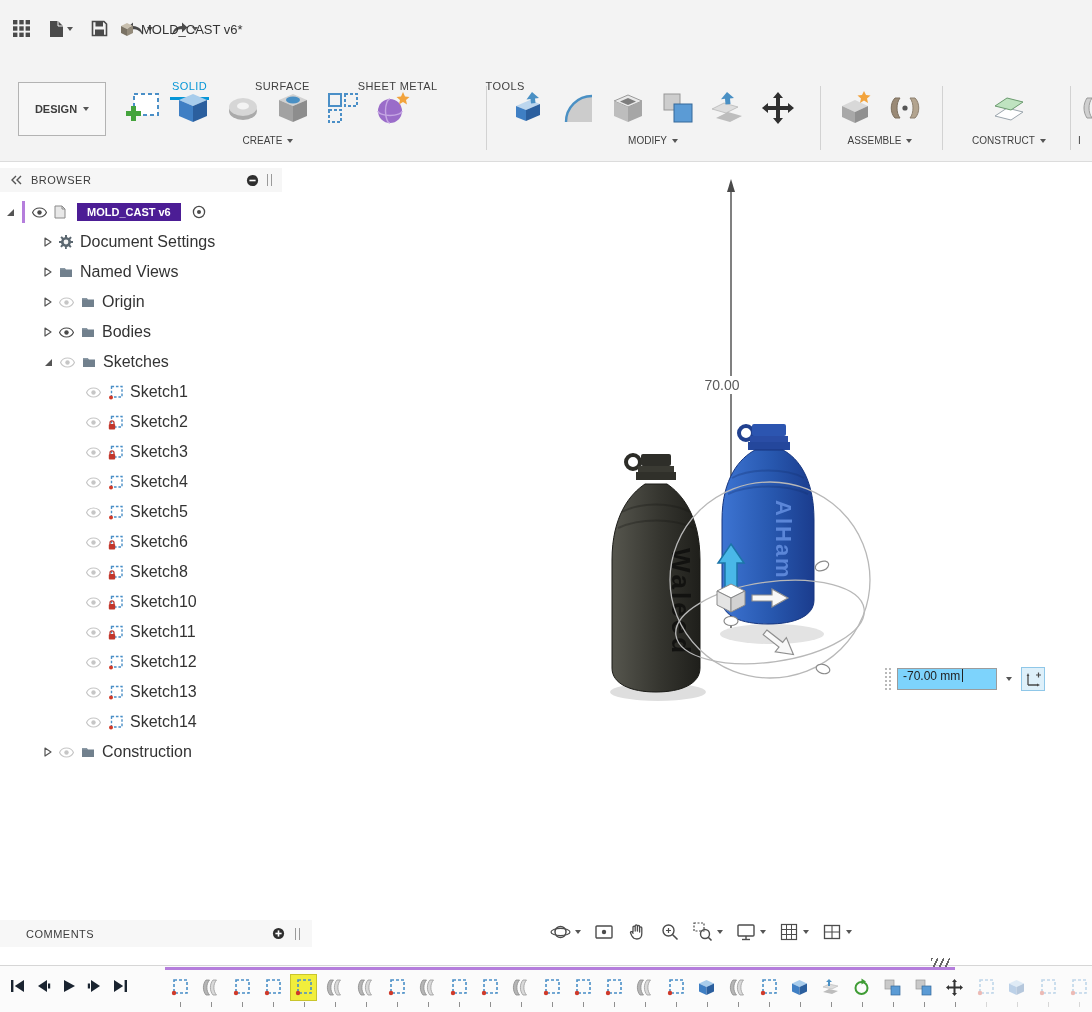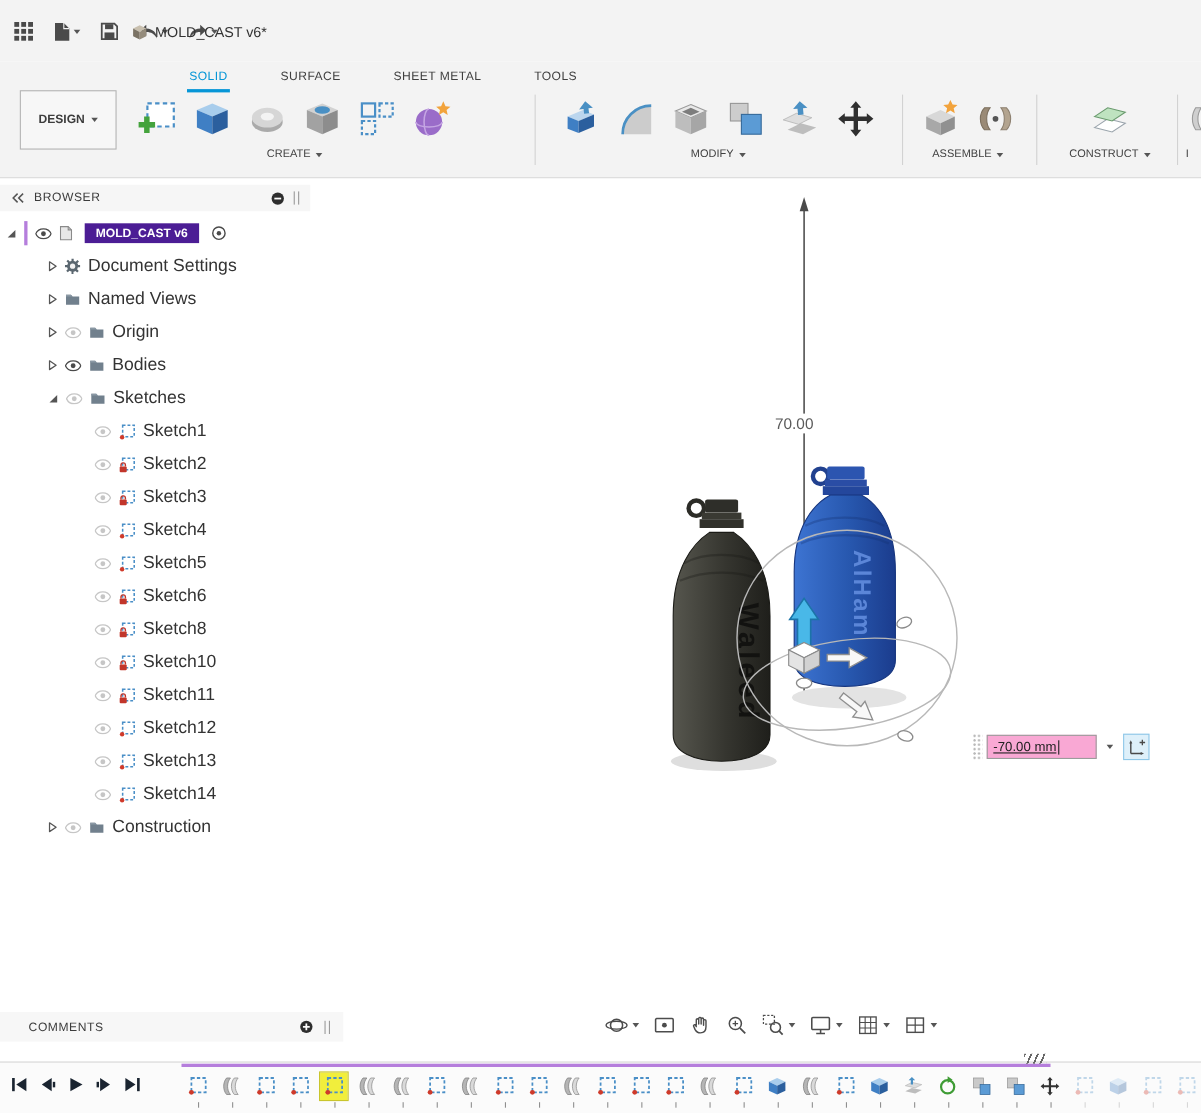--- a/index.html
+++ b/index.html
@@ -15,21 +15,21 @@
   .doc-title { position:absolute; left:0; right:0; top:22px; display:flex; }
   .doc-title-inner { display:flex; align-items:center; gap:7px; transform:translateX(120px); }
   .doc-title-text { font-size:13px; color:#333; }
 
   
   .ribbon { position:absolute; top:56px; left:0; right:0; height:106px; background:#f3f3f3;
             border-bottom:1px solid #dcdcdc; z-index:30; }
   .design-btn { position:absolute; left:18px; top:26px; width:88px; height:54px;
                 border:1px solid #b3b3b3; background:#f7f7f7; display:flex; align-items:center;
                 justify-content:center; gap:6px; font-size:11px; font-weight:bold; color:#3d3d3d; }
-  .tabs { position:absolute; left:170px; top:5px; display:flex; gap:44px; }
+  .tabs { position:absolute; left:170px; top:21px; display:flex; gap:44px; }
   .tab { font-size:11px; letter-spacing:.4px; color:#3f3f3f; padding:3px 2px 5px;
          border-bottom:3px solid transparent; cursor:default; }
   .tab.active { color:#0696d7; border-bottom-color:#0696d7; }
   .rgroup { position:absolute; top:28px; }
   .ricons { display:flex; gap:6px; align-items:center; justify-content:center; }
   .rbtn { width:44px; height:48px; display:flex; align-items:center; justify-content:center; }
   .rlabel { text-align:center; margin-top:3px; font-size:10px; color:#404040;
             display:flex; align-items:center; justify-content:center; gap:5px; }
   .vsep { position:absolute; top:30px; width:1px; height:64px; background:#d2d2d2; }
 
@@ -48,22 +48,22 @@
   .active-bar { width:3px; height:22px; background:#b57edc; }
 
   
   .scene { position:absolute; inset:0; z-index:1; }
 
   
   .dim-group { position:absolute; left:884px; top:667px; display:flex; align-items:center; gap:4px; z-index:10; }
   .dim-grip { width:9px; height:24px;
               background-image:radial-gradient(#b9b9b9 1px, transparent 1.2px);
               background-size:4px 4px; }
-  .dim-field { width:100px; height:22px; border:1px solid #9c9c9c; background:#f9a8d4;
-               display:flex; align-items:center; padding:0 5px; font-size:12px; color:#222;text-decoration:underline; }
+  .dim-field { width:100px; height:22px; border:1px solid #9c9c9c; background:#7dd3fc;
+               display:flex; align-items:flex-start; padding:0 5px; font-size:12px; color:#222; }
   .tcaret { width:1px; height:13px; background:#222; margin-left:2px; }
   .dim-dd { width:16px; height:22px; display:flex; align-items:center; justify-content:center; }
   .dim-axis { width:24px; height:24px; background:#def0fa; border:1px solid #8fc7e8;
               display:flex; align-items:center; justify-content:center; }
 
   
   .comments { position:absolute; left:0; top:920px; width:312px; height:27px; z-index:20;
               background:rgba(247,247,247,.97); display:flex; align-items:center; gap:10px; padding:0 12px 0 26px; }
   .comments .bh-label { flex:1; }
 

